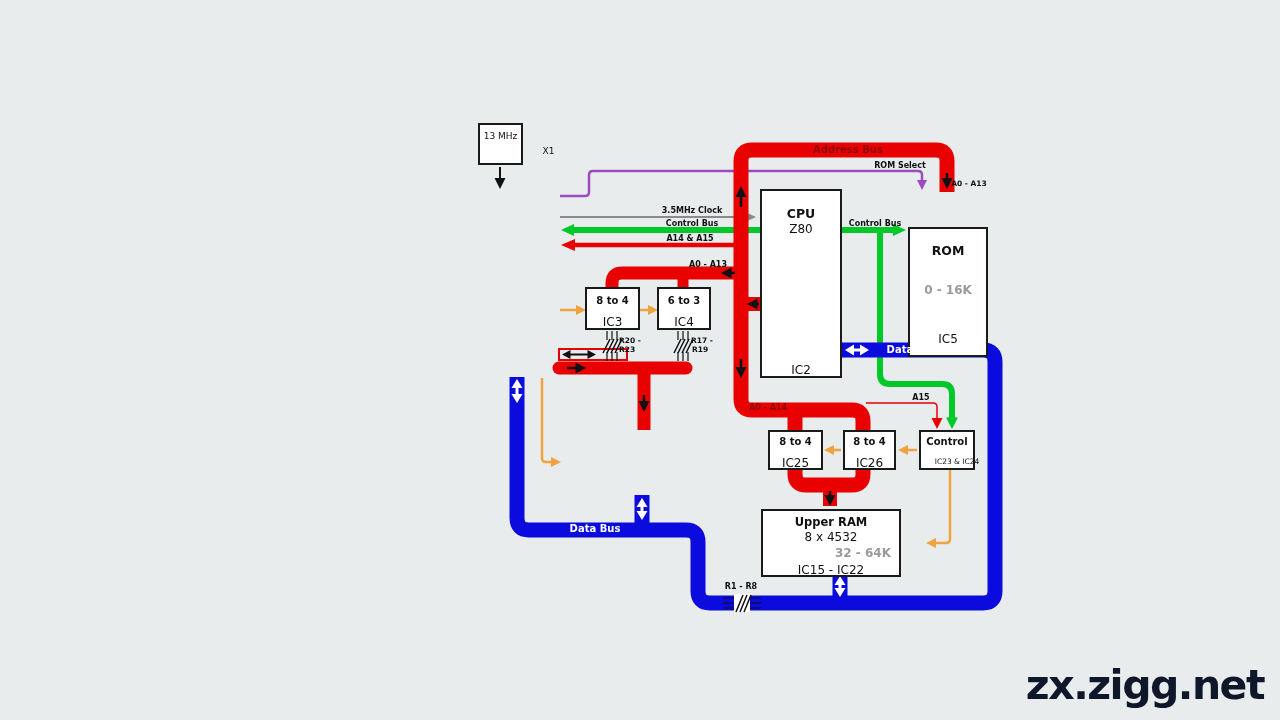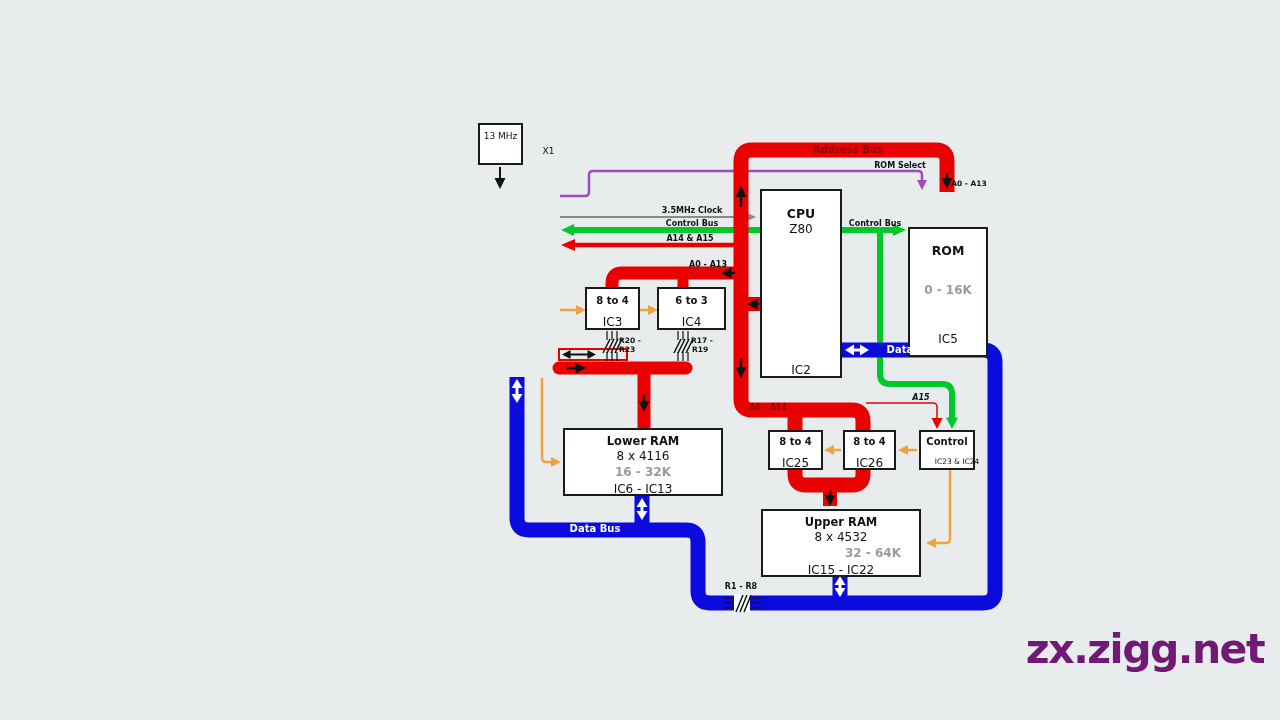--- a/index.html
+++ b/index.html
@@ -11,22 +11,22 @@
   .t{font-weight:bold;font-size:12.5px;}
   .t2{font-weight:bold;font-size:10px;}
   .sub{font-size:12px;}
   .gray{color:#9a9a9a !important;font-weight:bold;}
   .lb{position:absolute;transform:translate(-50%,-50%);font-weight:bold;font-size:8px;
       color:#101010;white-space:nowrap;line-height:1;}
   .s10{font-size:10px;}
   .s7{font-size:7.5px;}
   .wt{color:#ffffff;}
   .dr{color:#8f0000;}
-  .watermark{position:absolute;right:16px;top:629px;font-weight:bold;font-size:41px;
-      letter-spacing:-1.5px;color:#701a75;line-height:1;}
+  .watermark{position:absolute;right:16px;top:665px;font-weight:bold;font-size:41px;
+      letter-spacing:-1.5px;color:#0f172a;line-height:1;}
 </style>
 </head>
 <body>
 
 <div class="stage">
 
 <svg class="wires" width="1280" height="720" viewBox="0 0 1280 720">
 
   <g stroke="#8a8a8a" fill="none">
     <path d="M560,217 L747,217" stroke-width="2"></path>
@@ -158,66 +158,60 @@
     <span class="t" style="top:16px;">ROM</span>
     <span class="sub gray" style="top:55px;">0 - 16K</span>
     <span class="sub" style="top:104px;">IC5</span>
   </div>
 
   <div class="bx" style="left:585px;top:287px;width:55px;height:43px;">
     <span class="t2" style="top:7px;">8 to 4</span>
     <span class="sub" style="top:27px;">IC3</span>
   </div>
 
-  <div class="bx" style="left:657px;top:287px;width:69px;height:43px;">
+  <div class="bx" style="left:657px;top:287px;width:54px;height:43px;">
     <span class="t2" style="top:7px;">6 to 3</span>
     <span class="sub" style="top:27px;">IC4</span>
   </div>
 
-  <div class="bx" style="left:563px;top:428px;width:160px;height:68px;">
-    <span class="t" style="top:6px;font-size:11.5px;">Lower RAM</span>
-    <span class="sub" style="top:20px;">8 x 4116</span>
-    <span class="sub gray" style="top:36px;">16 - 32K</span>
-    <span class="sub" style="top:53px;">IC6 - IC13</span>
-  </div>
 
   <div class="bx" style="left:768px;top:430px;width:55px;height:40px;">
     <span class="t2" style="top:5px;">8 to 4</span>
     <span class="sub" style="top:25px;">IC25</span>
   </div>
 
   <div class="bx" style="left:843px;top:430px;width:53px;height:40px;">
     <span class="t2" style="top:5px;">8 to 4</span>
     <span class="sub" style="top:25px;">IC26</span>
   </div>
 
   <div class="bx" style="left:919px;top:430px;width:56px;height:40px;">
     <span class="t2" style="top:5px;">Control</span>
     <span class="sub" style="top:26px;font-size:7.5px;margin-left:10px;">IC23 &amp; IC24</span>
   </div>
 
-  <div class="bx" style="left:761px;top:509px;width:160px;height:68px;">
+  <div class="bx" style="left:761px;top:509px;width:140px;height:68px;">
     <span class="t" style="top:6px;font-size:11.5px;">Upper RAM</span>
     <span class="sub" style="top:20px;">8 x 4532</span>
     <span class="sub gray" style="top:36px;padding-left:32px;">32 - 64K</span>
     <span class="sub" style="top:53px;">IC15 - IC22</span>
   </div>
 
   <span class="lb s10 dr" style="left:848px;top:150px;">Address Bus</span>
   <span class="lb" style="left:900px;top:166px;">ROM Select</span>
   <span class="lb s7" style="left:969px;top:184px;">A0 - A13</span>
   <span class="lb" style="left:692px;top:211px;">3.5MHz Clock</span>
   <span class="lb" style="left:692px;top:224px;">Control Bus</span>
   <span class="lb" style="left:875px;top:224px;">Control Bus</span>
   <span class="lb" style="left:690px;top:239px;">A14 &amp; A15</span>
   <span class="lb" style="left:708px;top:265px;">A0 - A13</span>
   <span class="lb s10 wt" style="left:912px;top:350px;">Data Bus</span>
   <span class="lb s10 wt" style="left:595px;top:529px;">Data Bus</span>
   <span class="lb dr" style="left:768px;top:408px;">A0 - A14</span>
-  <span class="lb" style="left:921px;top:398px;font-style:italic;">A15</span>
+  <span class="lb" style="left:921px;top:398px;">A15</span>
   <span class="lb s7" style="left:630px;top:341px;">R20 -</span>
   <span class="lb s7" style="left:627px;top:350px;">R23</span>
   <span class="lb s7" style="left:702px;top:341px;">R17 -</span>
   <span class="lb s7" style="left:700px;top:350px;">R19</span>
   <span class="lb" style="left:741px;top:587px;">R1 - R8</span>
 
   <span class="watermark">zx.zigg.net</span>
 </div>
 
 </body></html>

